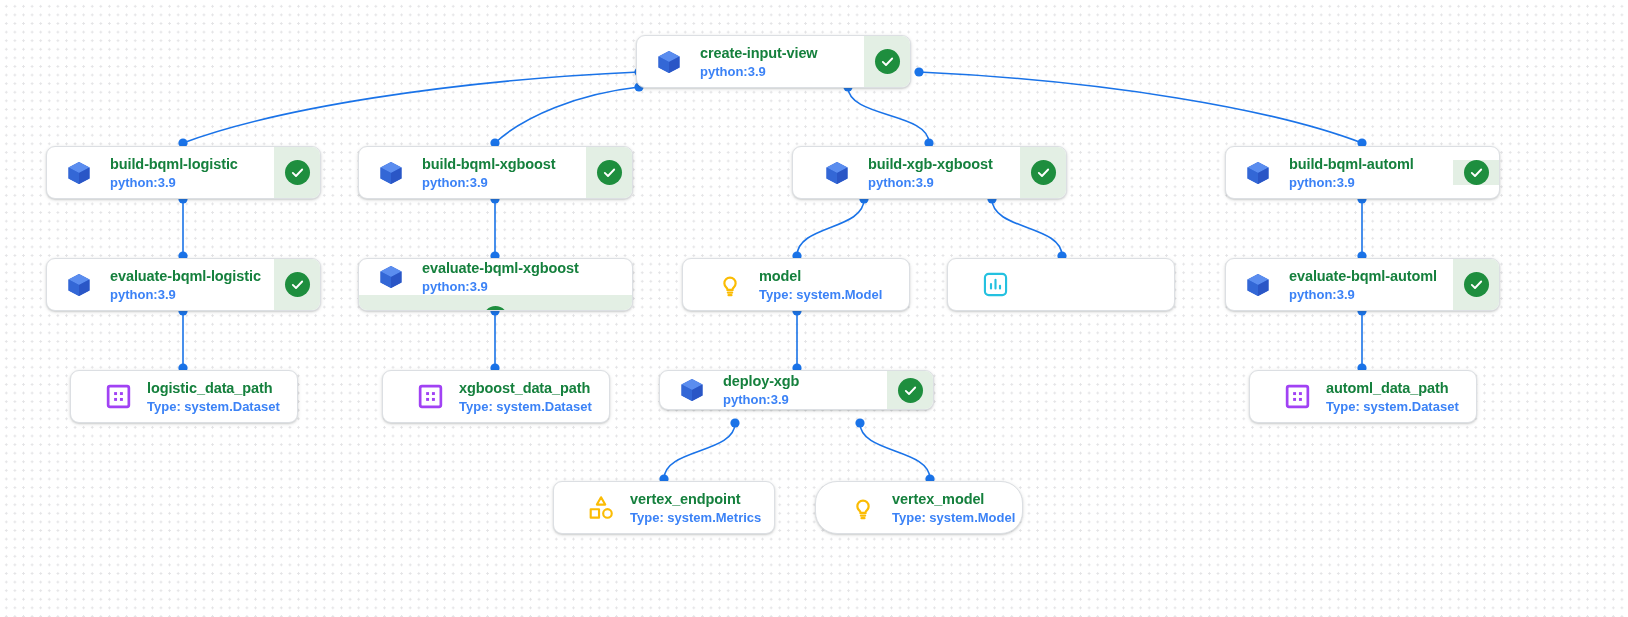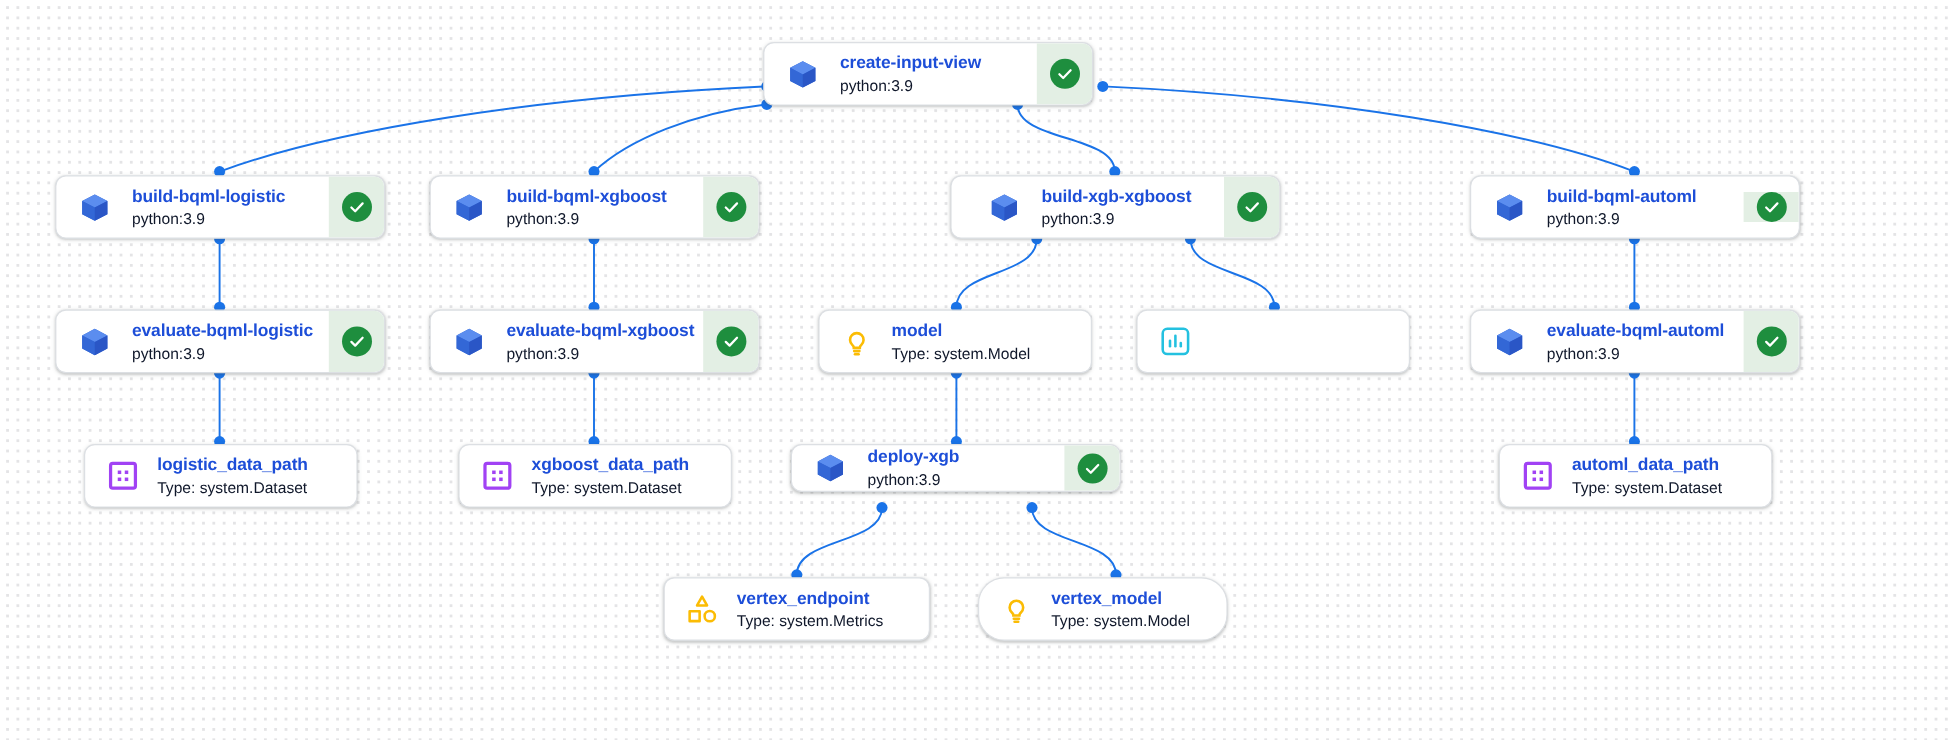--- a/index.html
+++ b/index.html
@@ -42,48 +42,49 @@
   .node-icon {
     flex: 0 0 auto;
     width: 30px; height: 30px;
     display: flex; align-items: center; justify-content: center;
     margin-right: 16px;
   }
   .node-text { min-width: 0; }
   .node-title {
     font-size: 14.5px;
     font-weight: bold;
-    color: #1d4ed8;
+    color: #15803d;
     letter-spacing: -0.1px;
     line-height: 18px;
     white-space: nowrap;
   }
   .node-sub {
     font-size: 13px;
-    color: #0f172a;
+    color: #3b82f6;
     line-height: 17px;
     margin-top: 1px;
     white-space: nowrap;
+    font-weight: bold;
   }
   .status-panel {
     flex: 0 0 46px;
     background: #e3efe4;
     display: flex;
     align-items: center;
     justify-content: center;
   }
   .check-circle {
     width: 25px; height: 25px;
     border-radius: 50%;
     background: #1e8e3e;
     display: flex; align-items: center; justify-content: center;
   }
   .check-circle svg { display: block; }
   
-  .node.artifact .node-main { padding-left: 16px; }
+  .node.artifact .node-main { padding-left: 32px; }
   .node.artifact .node-icon { margin-right: 14px; }
 </style>
 </head>
 <body>
 
 <div id="canvas">
   <svg id="edge-layer" xmlns="http://www.w3.org/2000/svg" viewBox="0 0 1628 617">
       <g>
         <path d="M639 72 C447.48 80.52 274.2 108.92 183 143" fill="none" stroke="#1a73e8" stroke-width="1.6"></path>
         <circle cx="639" cy="72" r="4.6" fill="#1a73e8"></circle>
@@ -292,21 +293,21 @@
           </div>
         </div>
         <div class="status-panel">
           <div class="check-circle">
             <svg width="15" height="15" viewBox="0 0 24 24" fill="none" stroke="#ffffff" stroke-width="3" stroke-linecap="round" stroke-linejoin="round">
               <path d="M4.5 12.6 9.6 17.6 19.5 7.2"></path>
             </svg>
           </div>
         </div>
       </div>
-      <div class="node" style="left: 358px; top: 258px; width: 275px; height: 53px;">
+      <div class="node" style="left: 358px; top: 258px; width: 275px; height: 53px; flex-direction: column;">
         <div class="node-main">
           <div class="node-icon">
             <svg width="28" height="28" viewBox="0 0 24 24">
               <path d="M12 2.6 21 7.3v9.4L12 21.4 3 16.7V7.3z" fill="#3367d6"></path>
               <path d="M12 2.6 21 7.3l-9 4.7-9-4.7z" fill="#5b8def"></path>
               <path d="M12 12v9.4L3 16.7V7.3z" fill="#3367d6"></path>
               <path d="M12 12v9.4l9-4.7V7.3z" fill="#2a56c6"></path>
             </svg>
           </div>
           <div class="node-text">

